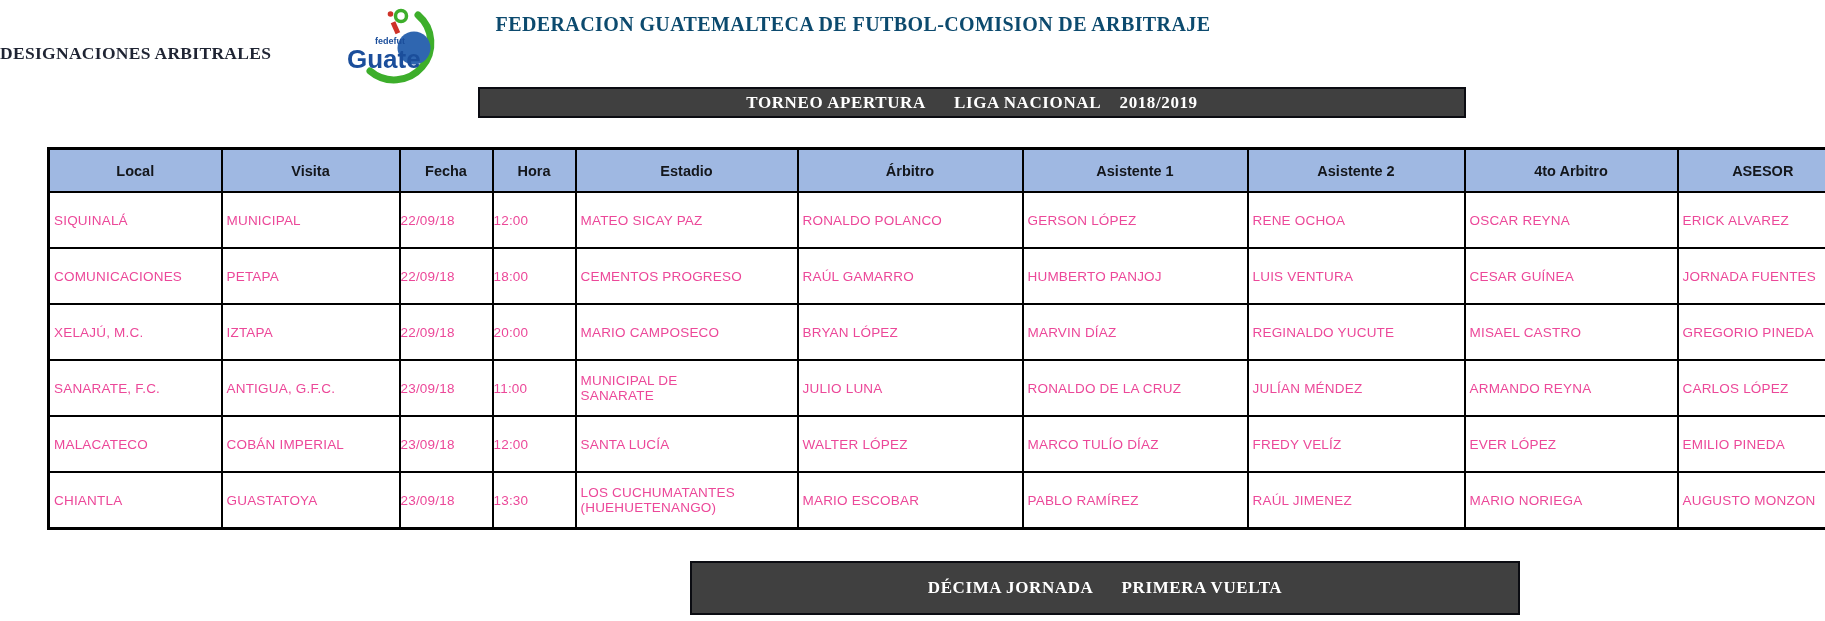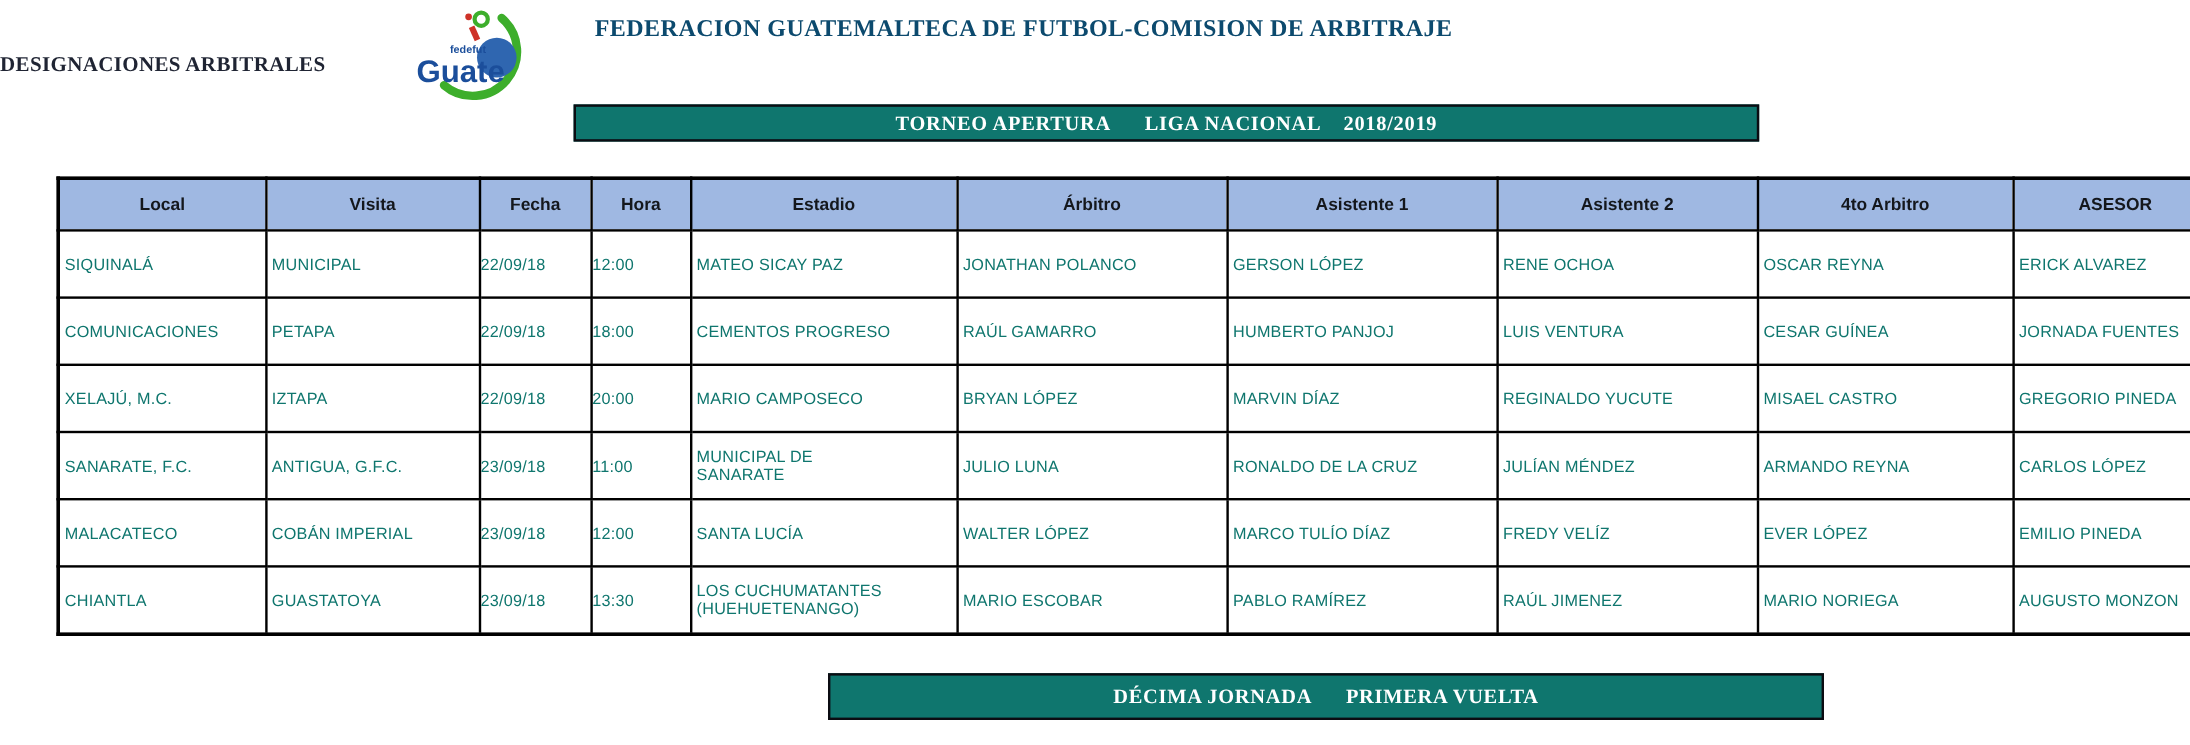--- a/index.html
+++ b/index.html
@@ -15,42 +15,42 @@
   }
   .title-sub{
     position:absolute;top:43px;left:0;width:1706px;
     font-family:"Liberation Serif", serif;font-weight:bold;font-size:17.5px;
     color:#1F2433;letter-spacing:0.3px;
   }
   
   .logo{position:absolute;left:344px;top:5px;width:122px;height:88px;}
   
   .banner{
-    position:absolute;background:#0f766e;border:2.5px solid #0B0C12;
+    position:absolute;background:#404040;border:2.5px solid #0B0C12;
     color:#ffffff;font-family:"Liberation Serif", serif;font-weight:bold;
     font-size:17px;letter-spacing:0.6px;white-space:pre;
     display:flex;align-items:center;justify-content:center;box-sizing:border-box;
   }
   .banner-top{left:478px;top:87px;width:988px;height:31px;}
-  .banner-bottom{left:690px;top:561px;width:830px;height:39px;}
+  .banner-bottom{left:690px;top:561px;width:830px;height:54px;}
   
   table.designations{
     position:absolute;left:7px;top:147px;width:1802px;
     border-collapse:collapse;table-layout:fixed;
     border:3px solid #000000;
     margin-left:40px;
   }
   table.designations th{
     background:#9FB8E2;border:2px solid #000000;
     font-size:14.5px;font-weight:bold;color:#14171C;
     height:41px;text-align:center;padding:0 2px;overflow:hidden;
   }
   table.designations td{
     border:2px solid #000000;height:50px;
-    font-size:13.5px;color:#0f766e;vertical-align:middle;
+    font-size:13.5px;color:#ec4899;vertical-align:middle;
     padding:2px 4px;white-space:pre-line;overflow:hidden;letter-spacing:0.2px;
   }
   table.designations td.center{text-align:left;padding:2px 0;}
 </style>
 </head>
 <body>
 
 <svg class="logo" viewBox="0 0 122 88">
   <path d="M 74 10 A 35 35 0 1 1 26 66" fill="none" stroke="#3DAE2B" stroke-width="7" stroke-linecap="round"></path>
   <circle cx="70" cy="43" r="16.5" fill="#2F66B0"></circle>
@@ -93,21 +93,21 @@
       <th>ASESOR</th>
     </tr>
   </thead>
   <tbody>
   <tr>
     <td>SIQUINALÁ</td>
     <td>MUNICIPAL</td>
     <td class="center">22/09/18</td>
     <td class="center">12:00</td>
     <td>MATEO SICAY PAZ</td>
-    <td>JONATHAN POLANCO</td>
+    <td>RONALDO POLANCO</td>
     <td>GERSON LÓPEZ</td>
     <td>RENE OCHOA</td>
     <td>OSCAR REYNA</td>
     <td>ERICK ALVAREZ</td>
   </tr>
 
   <tr>
     <td>COMUNICACIONES</td>
     <td>PETAPA</td>
     <td class="center">22/09/18</td>

